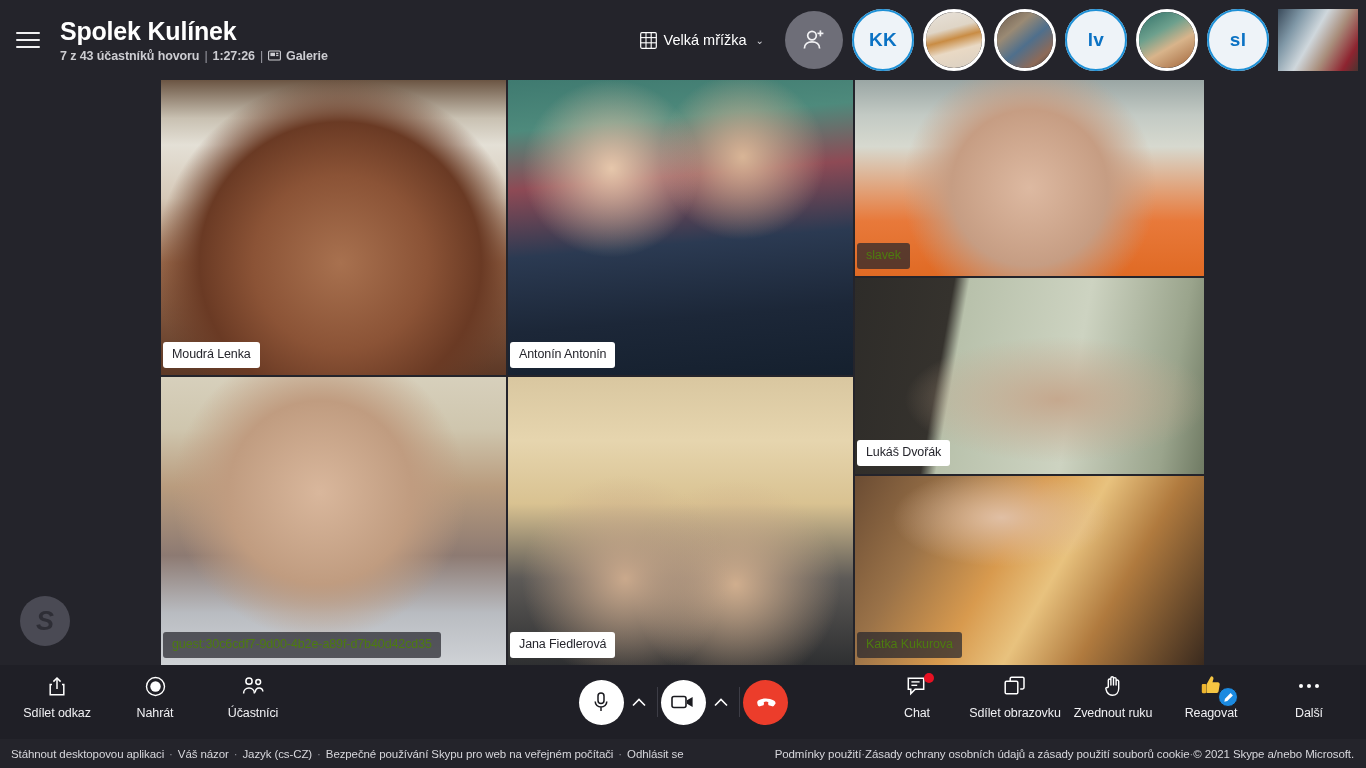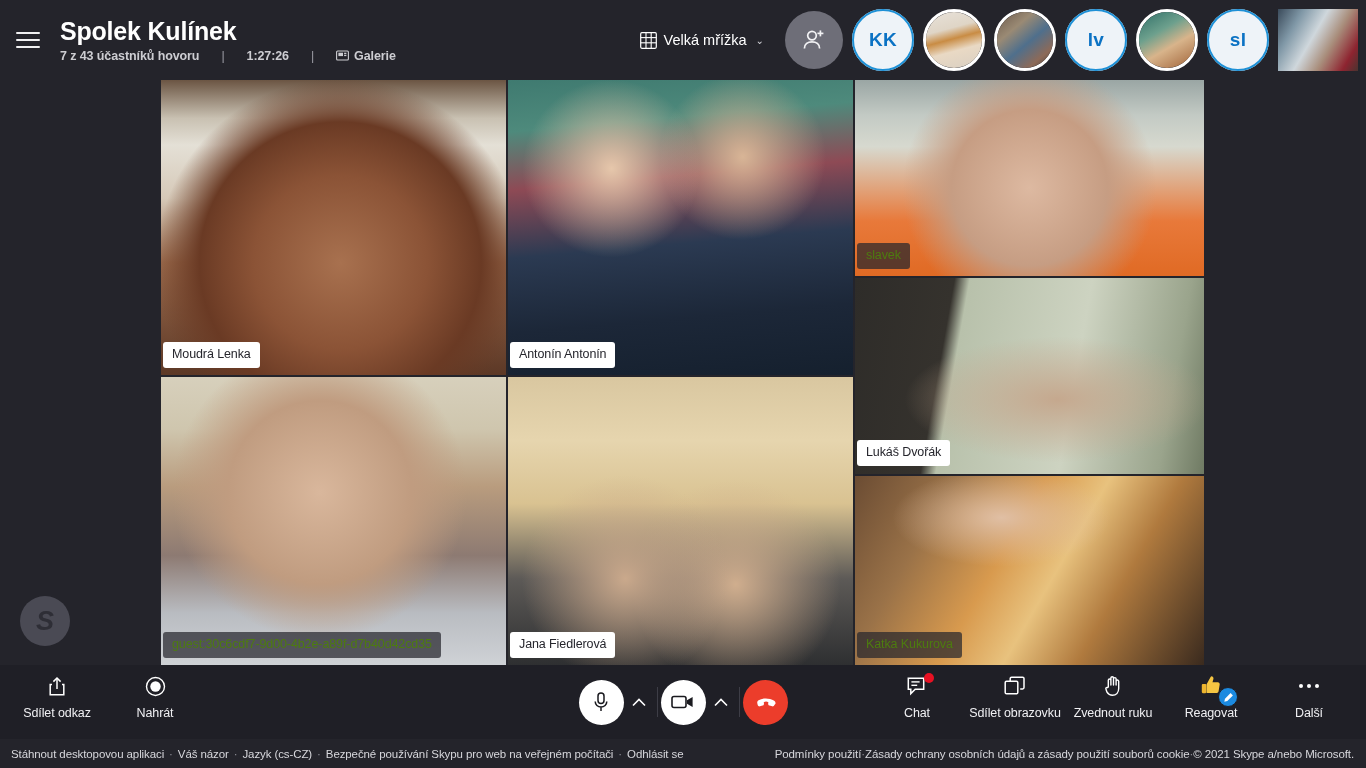--- a/index.html
+++ b/index.html
@@ -24,21 +24,21 @@
   }
   .hamburger span { display: block; width: 24px; height: 2px; background: #f0f0f2; border-radius: 1px; }
 
   .title-block { margin-left: 10px; display: flex; flex-direction: column; justify-content: center; }
   .call-title {
     font-size: 25px; font-weight: bold; color: #ffffff; line-height: 1.15;
     letter-spacing: -0.2px;
   }
   .call-sub {
     font-size: 12.5px; color: #cdcdd2; font-weight: bold; margin-top: 3px;
-    display: flex; align-items: flex-end; gap: 22px; letter-spacing: -0.1px;
+    display: flex; align-items: flex-end; gap: 5px; letter-spacing: -0.1px;
   }
   .call-sub .sep { color: #9b9ba3; font-weight: normal; }
   .gallery-chip { display: inline-flex; align-items: center; gap: 5px; cursor: pointer; }
 
   .header-right {
     margin-left: auto; display: flex; align-items: center; gap: 9px;
     padding-right: 8px;
   }
   .layout-select {
     display: flex; align-items: center; gap: 7px; color: #fff;
@@ -311,20 +311,31 @@
       <div class="bb-item">
         <span class="ic">
           <svg width="21" height="21" viewBox="0 0 21 21">
             <circle cx="10.5" cy="10.5" r="9" fill="none" stroke="#fff" stroke-width="1.4"></circle>
             <circle cx="10.5" cy="10.5" r="5.2" fill="#fff"></circle>
           </svg>
         </span>
         <span class="lb">Nahrát</span>
       </div>
 
+      <div class="bb-item">
+        <span class="ic">
+          <svg width="24" height="21" viewBox="0 0 24 21">
+            <circle cx="8" cy="5.2" r="3.1" fill="none" stroke="#fff" stroke-width="1.5"></circle>
+            <path d="M2.6 17.4c0-3.4 2.4-5.4 5.4-5.4s5.4 2 5.4 5.4" fill="none" stroke="#fff" stroke-width="1.5"></path>
+            <circle cx="17.2" cy="6" r="2.4" fill="none" stroke="#fff" stroke-width="1.5"></circle>
+            <path d="M14.2 16.4c0-2.7 1.6-4.3 3.9-4.3 2 0 3.5 1.3 3.8 3.4" fill="none" stroke="#fff" stroke-width="1.5"></path>
+          </svg>
+        </span>
+        <span class="lb">Účastníci</span>
+      </div>
     </div>
 
     <div class="center-ctrl">
       <div class="round-btn">
         <svg width="20" height="22" viewBox="0 0 20 22">
           <rect x="7" y="2" width="6" height="10.5" rx="3" fill="none" stroke="#1a1a1f" stroke-width="1.5"></rect>
           <path d="M4.2 10.6c0 3.2 2.6 5.5 5.8 5.5s5.8-2.3 5.8-5.5" fill="none" stroke="#1a1a1f" stroke-width="1.5"></path>
           <line x1="10" y1="16.2" x2="10" y2="20" stroke="#1a1a1f" stroke-width="1.5"></line>
         </svg>
       </div>

